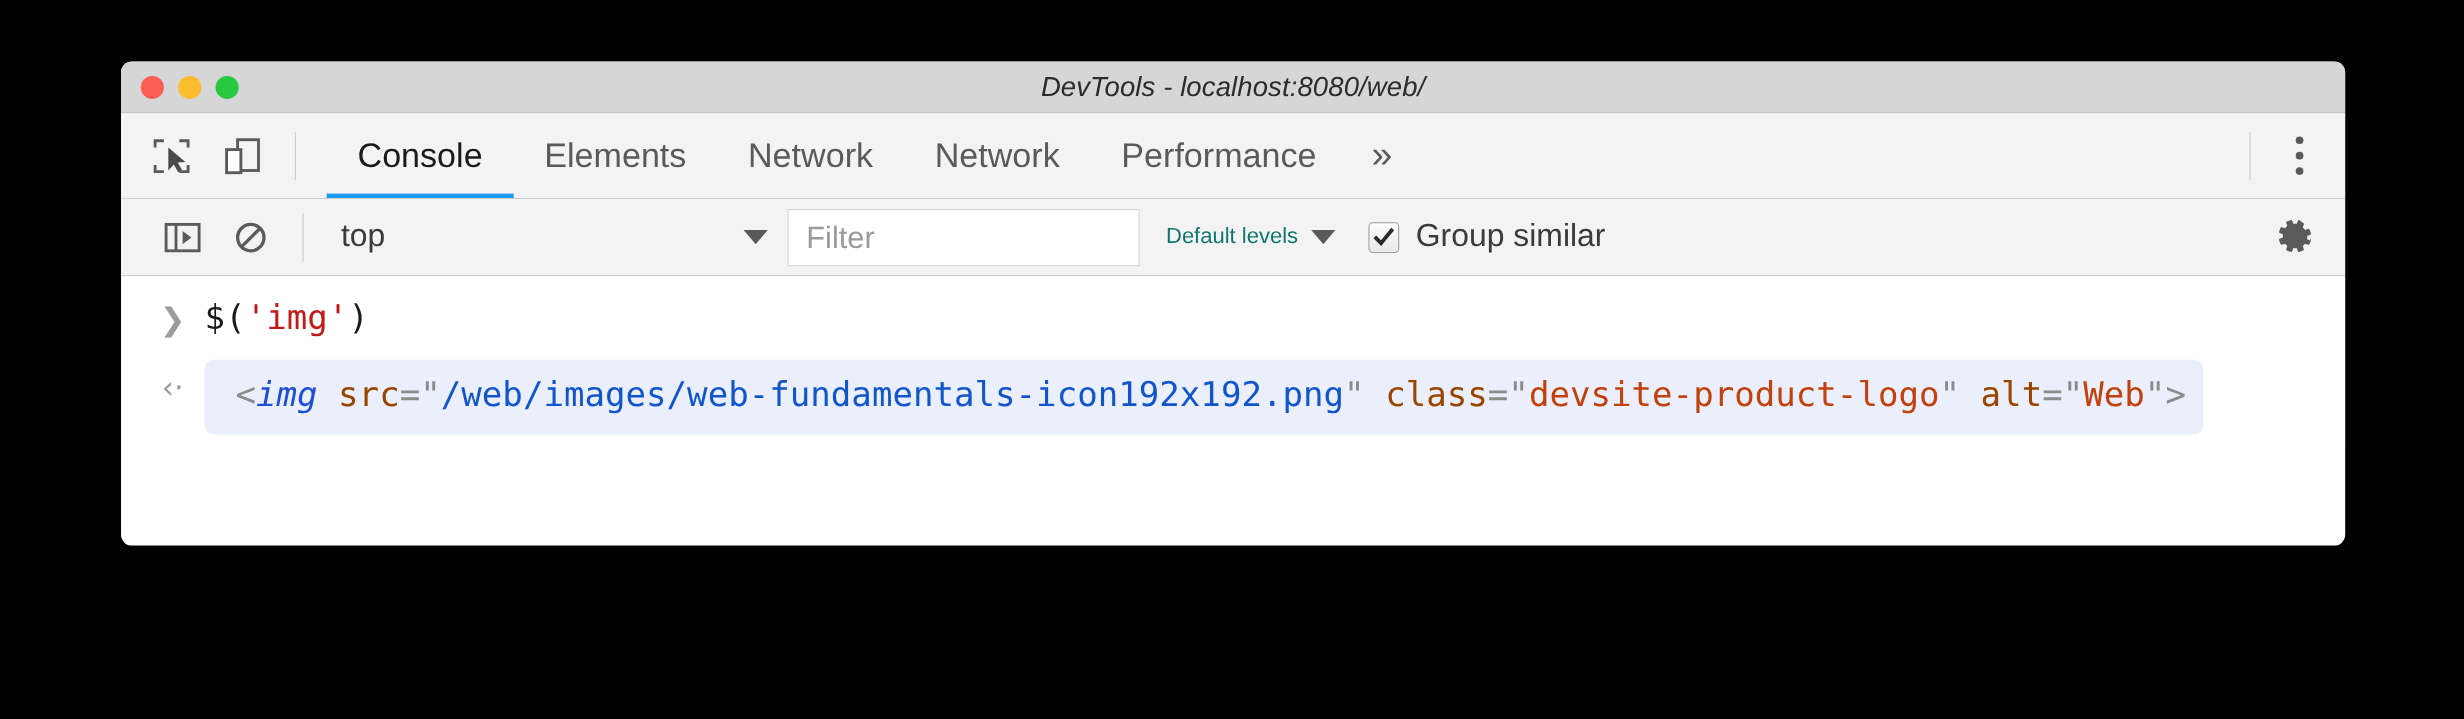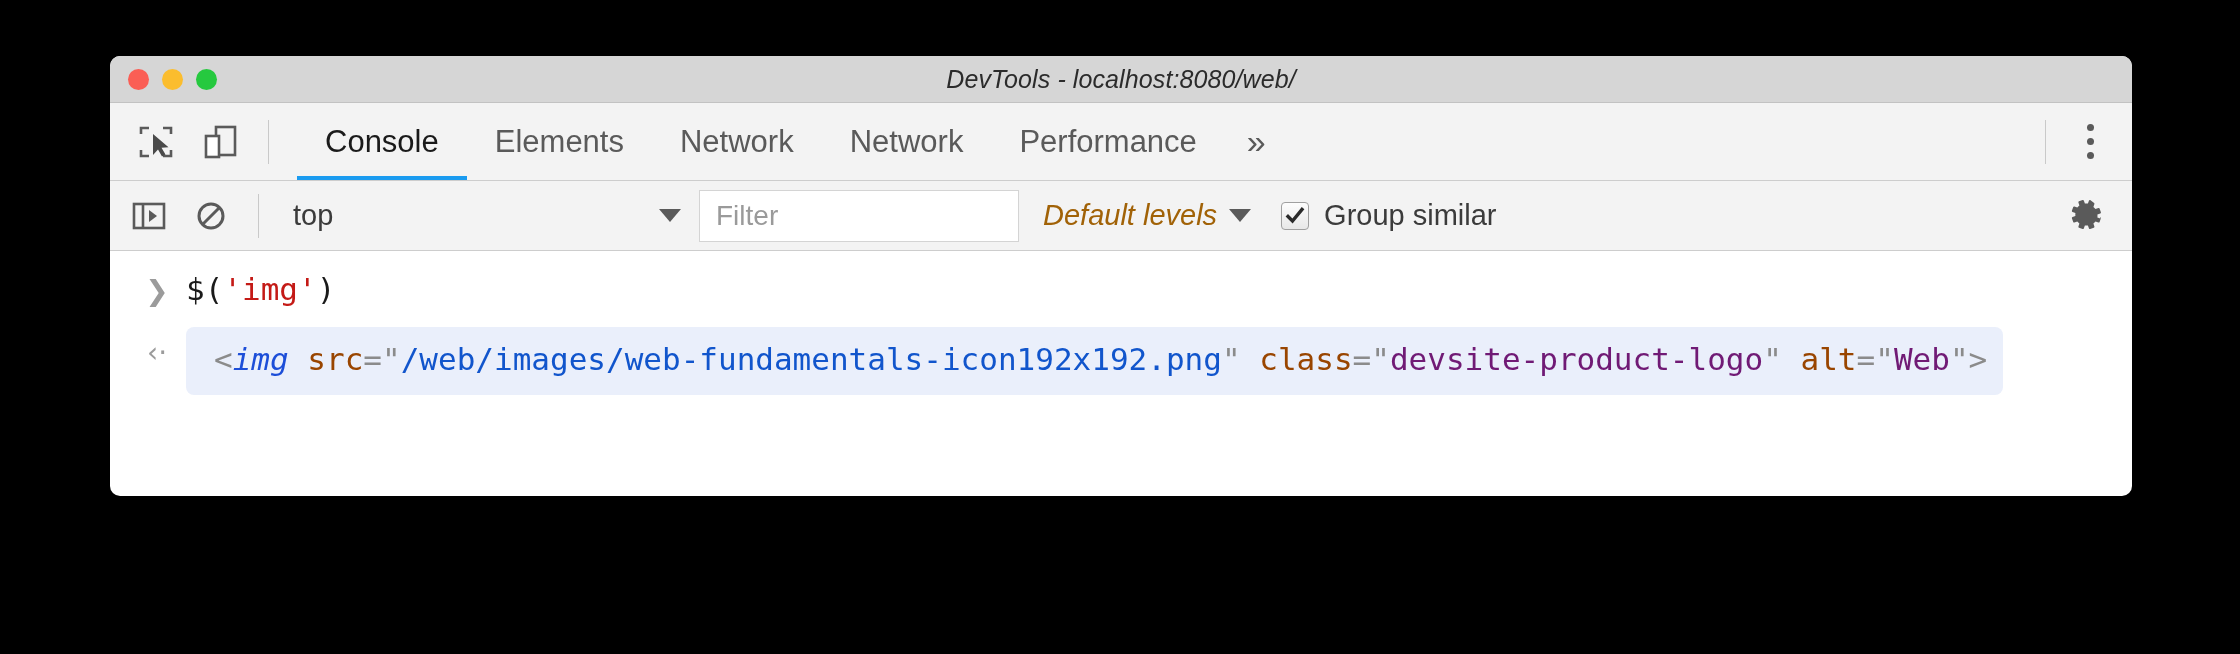--- a/index.html
+++ b/index.html
@@ -147,21 +147,21 @@
   }
 
   
   #console-toolbar {
     position: relative;
     height: 70px;
     background: #f3f3f3;
     border-bottom: 1px solid #cdcdcd;
     display: flex;
     align-items: center;
-    padding-left: 8px;
+    padding-left: 25px;
     box-sizing: border-box;
   }
   .tb-icon {
     width: 62px;
     height: 56px;
     display: flex;
     align-items: center;
     justify-content: center;
     cursor: pointer;
   }
@@ -201,23 +201,22 @@
     cursor: text;
   }
   #levels-select {
     display: flex;
     align-items: center;
     margin-left: 24px;
     height: 56px;
     cursor: pointer;
   }
   #levels-label {
-    font-size: 29px;
-    color: #a16207;
-    font-style: italic;
+    font-size: 20px;
+    color: #0f766e;
   }
   #levels-select .caret {
     margin-left: 12px;
     margin-right: 0;
   }
   #group-similar {
     display: flex;
     align-items: center;
     margin-left: 30px;
     height: 56px;
@@ -296,21 +295,21 @@
     margin-right: 90px;
     padding: 10px 16px 14px 28px;
     font-size: 31px;
     line-height: 1.42;
     color: #1a1a1a;
     max-width: 1840px;
     word-break: break-word;
   }
   .tagname  { color: #1d4ed8; font-style: italic; }
   .attrname { color: #994500; }
-  .attrval  { color: #701a75; }
+  .attrval  { color: #c2410c; }
   .punct    { color: #8b8b8b; }
   .link     { color: #1155cc; cursor: pointer; }
 </style>
 </head>
 <body>
 
 <div id="window">
 
   <div id="titlebar">
     <div class="traffic-lights">

